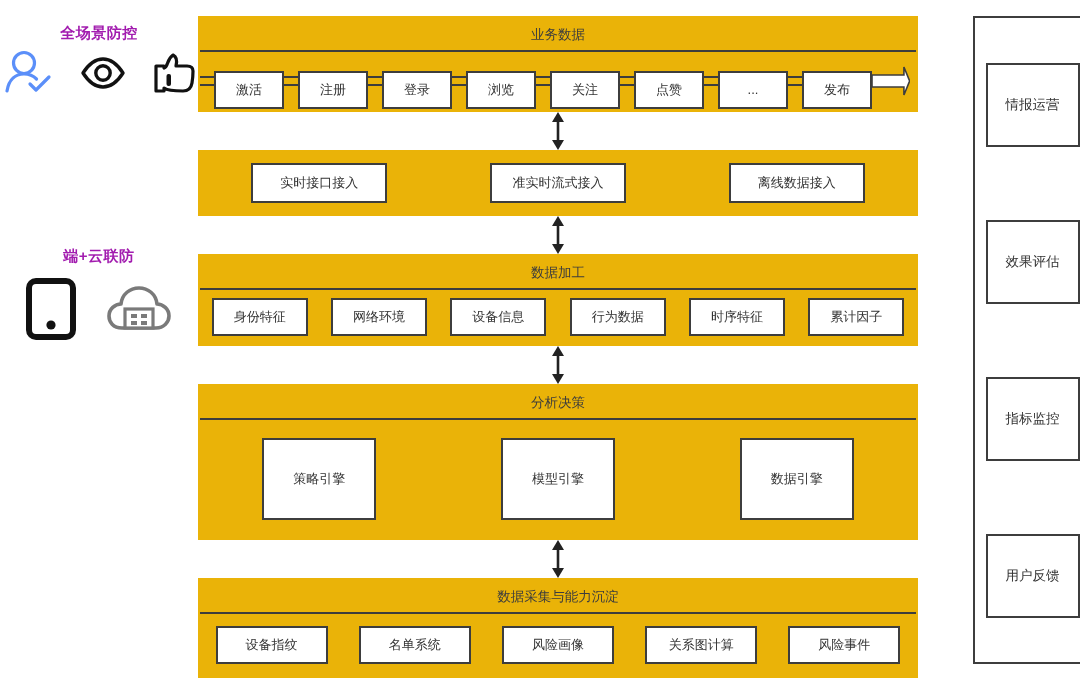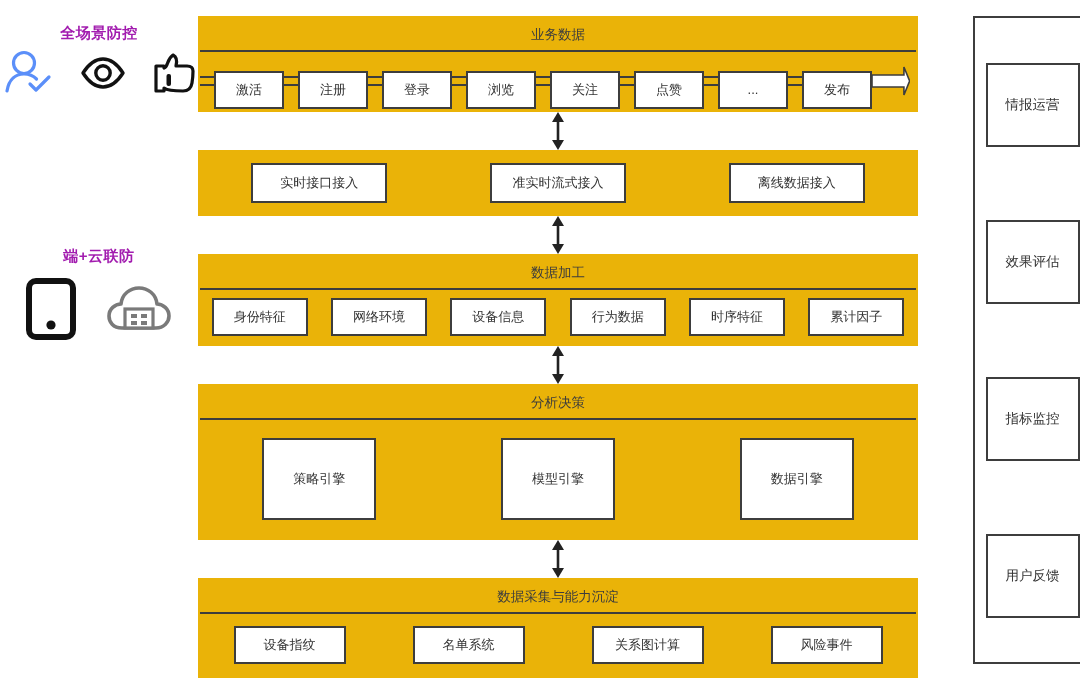--- a/index.html
+++ b/index.html
@@ -322,20 +322,21 @@
       <path d="M8 0 L14 10 L2 10 Z" fill="#222"></path>
       <path d="M8 38 L14 28 L2 28 Z" fill="#222"></path>
     </svg>
   </div>
 
   <div class="band row-collect">
     <div class="band-header">数据采集与能力沉淀</div>
     <div class="band-body items">
       <div class="item-box">设备指纹</div>
       <div class="item-box">名单系统</div>
+      <div class="item-box">风险画像</div>
       <div class="item-box">关系图计算</div>
       <div class="item-box">风险事件</div>
     </div>
   </div>
 
 </div>
 
 <div class="right-rail">
   <div class="rail-box">情报运营</div>
   <div class="rail-box">效果评估</div>

